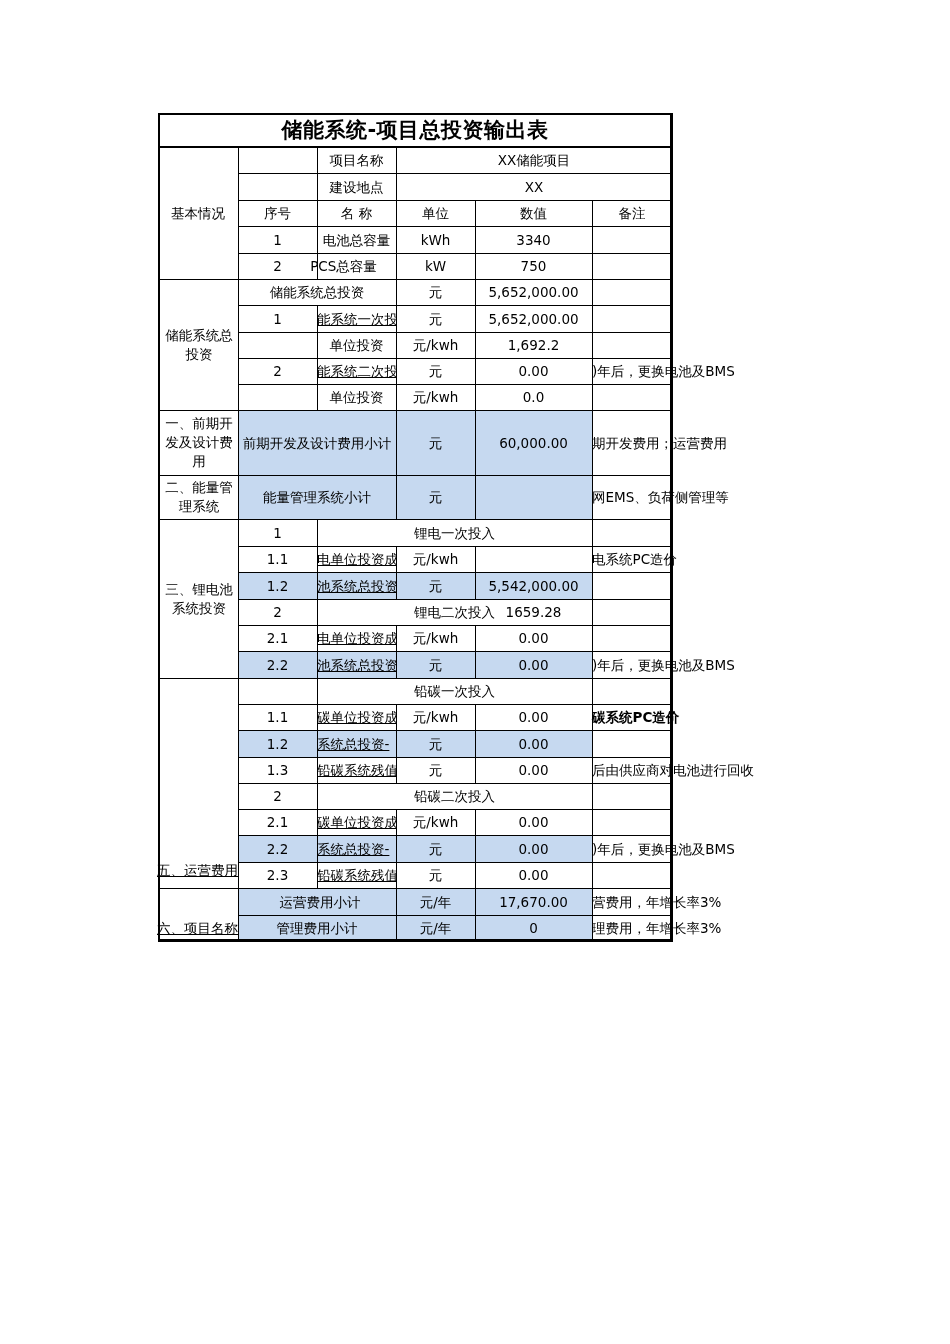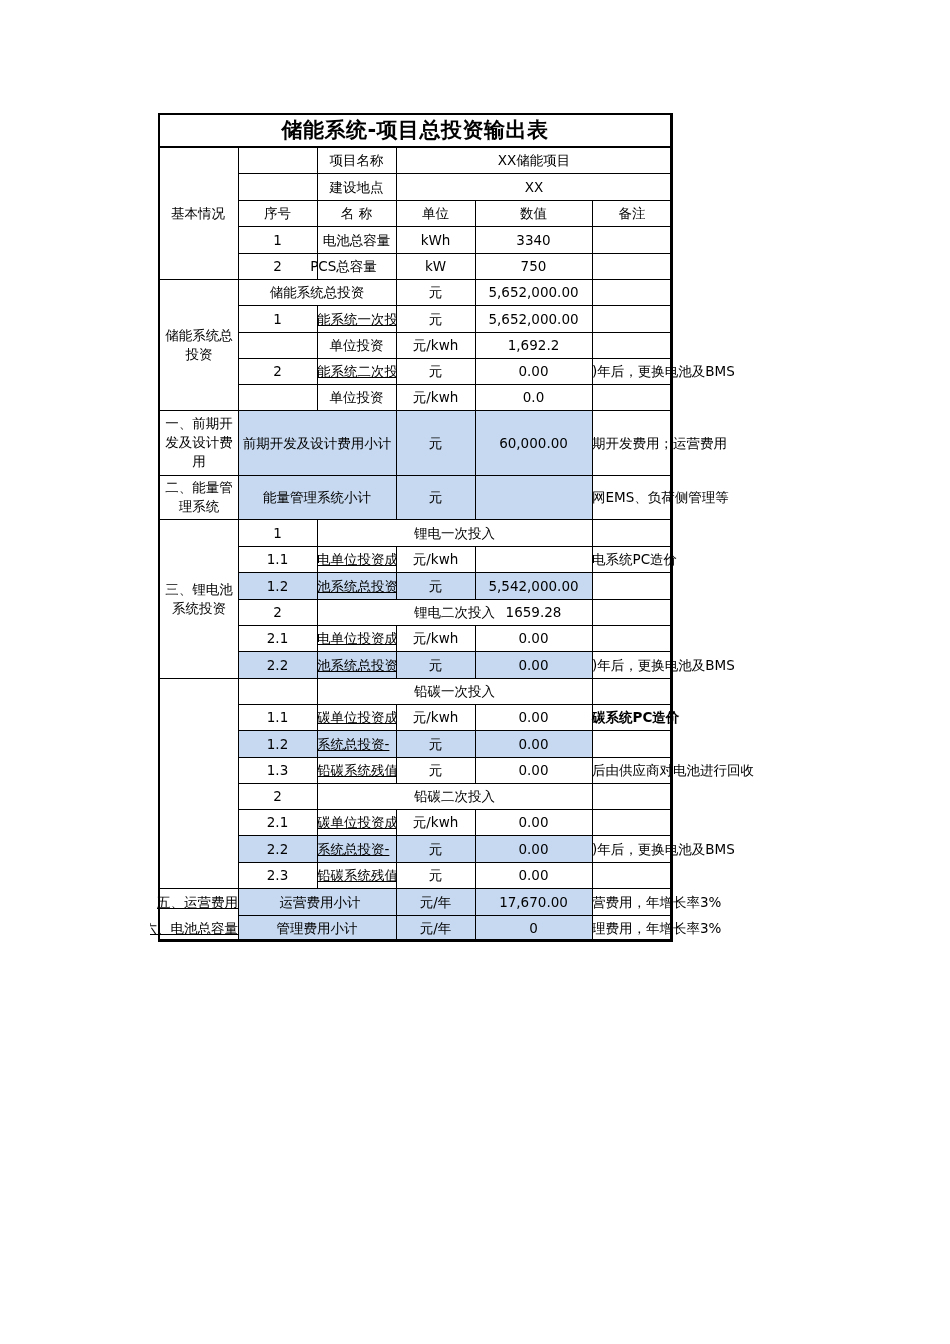--- a/index.html
+++ b/index.html
@@ -177,30 +177,30 @@
   <div class="c" style="left:475px;top:835px;width:117px;height:27px;">0.00</div>
   <div class="c ovl" style="left:592px;top:835px;width:80px;height:27px;">)年后，更换电池及BMS</div>
 
   <div class="c" style="left:238px;top:862px;width:79px;height:26px;">2.3</div>
   <div class="c clip" style="left:317px;top:862px;width:79px;height:26px;">
       <span>铅碳系统残值</span>
     </div>
   <div class="c" style="left:396px;top:862px;width:79px;height:26px;">元</div>
   <div class="c" style="left:475px;top:862px;width:117px;height:26px;">0.00</div>
 
-  <div class="c clip" style="left:150px;top:888px;width:88px;height:27px;justify-content:flex-end;">
+  <div class="c clip" style="left:150px;top:852px;width:88px;height:27px;justify-content:flex-end;align-items:flex-end;">
       <span>五、运营费用</span>
     </div>
   <div class="c" style="left:238px;top:888px;width:158px;height:27px;padding-left:6px;">运营费用小计</div>
   <div class="c" style="left:396px;top:888px;width:79px;height:27px;">元/年</div>
   <div class="c" style="left:475px;top:888px;width:117px;height:27px;">17,670.00</div>
   <div class="c ovl" style="left:592px;top:888px;width:80px;height:27px;">营费用，年增长率3%</div>
 
   <div class="c clip" style="left:150px;top:915px;width:88px;height:26px;justify-content:flex-end;">
-      <span>六、电池总容量</span>
+      <span>六、项目名称</span>
     </div>
   <div class="c" style="left:238px;top:915px;width:158px;height:26px;">管理费用小计</div>
   <div class="c" style="left:396px;top:915px;width:79px;height:26px;">元/年</div>
   <div class="c" style="left:475px;top:915px;width:117px;height:26px;">0</div>
   <div class="c ovl" style="left:592px;top:915px;width:80px;height:26px;">理费用，年增长率3%</div>
 
   <div class="hline" style="left:238px;top:173px;width:434px;"></div>
   <div class="hline" style="left:238px;top:200px;width:434px;"></div>
   <div class="hline" style="left:238px;top:226px;width:434px;"></div>
   <div class="hline" style="left:238px;top:253px;width:434px;"></div>

